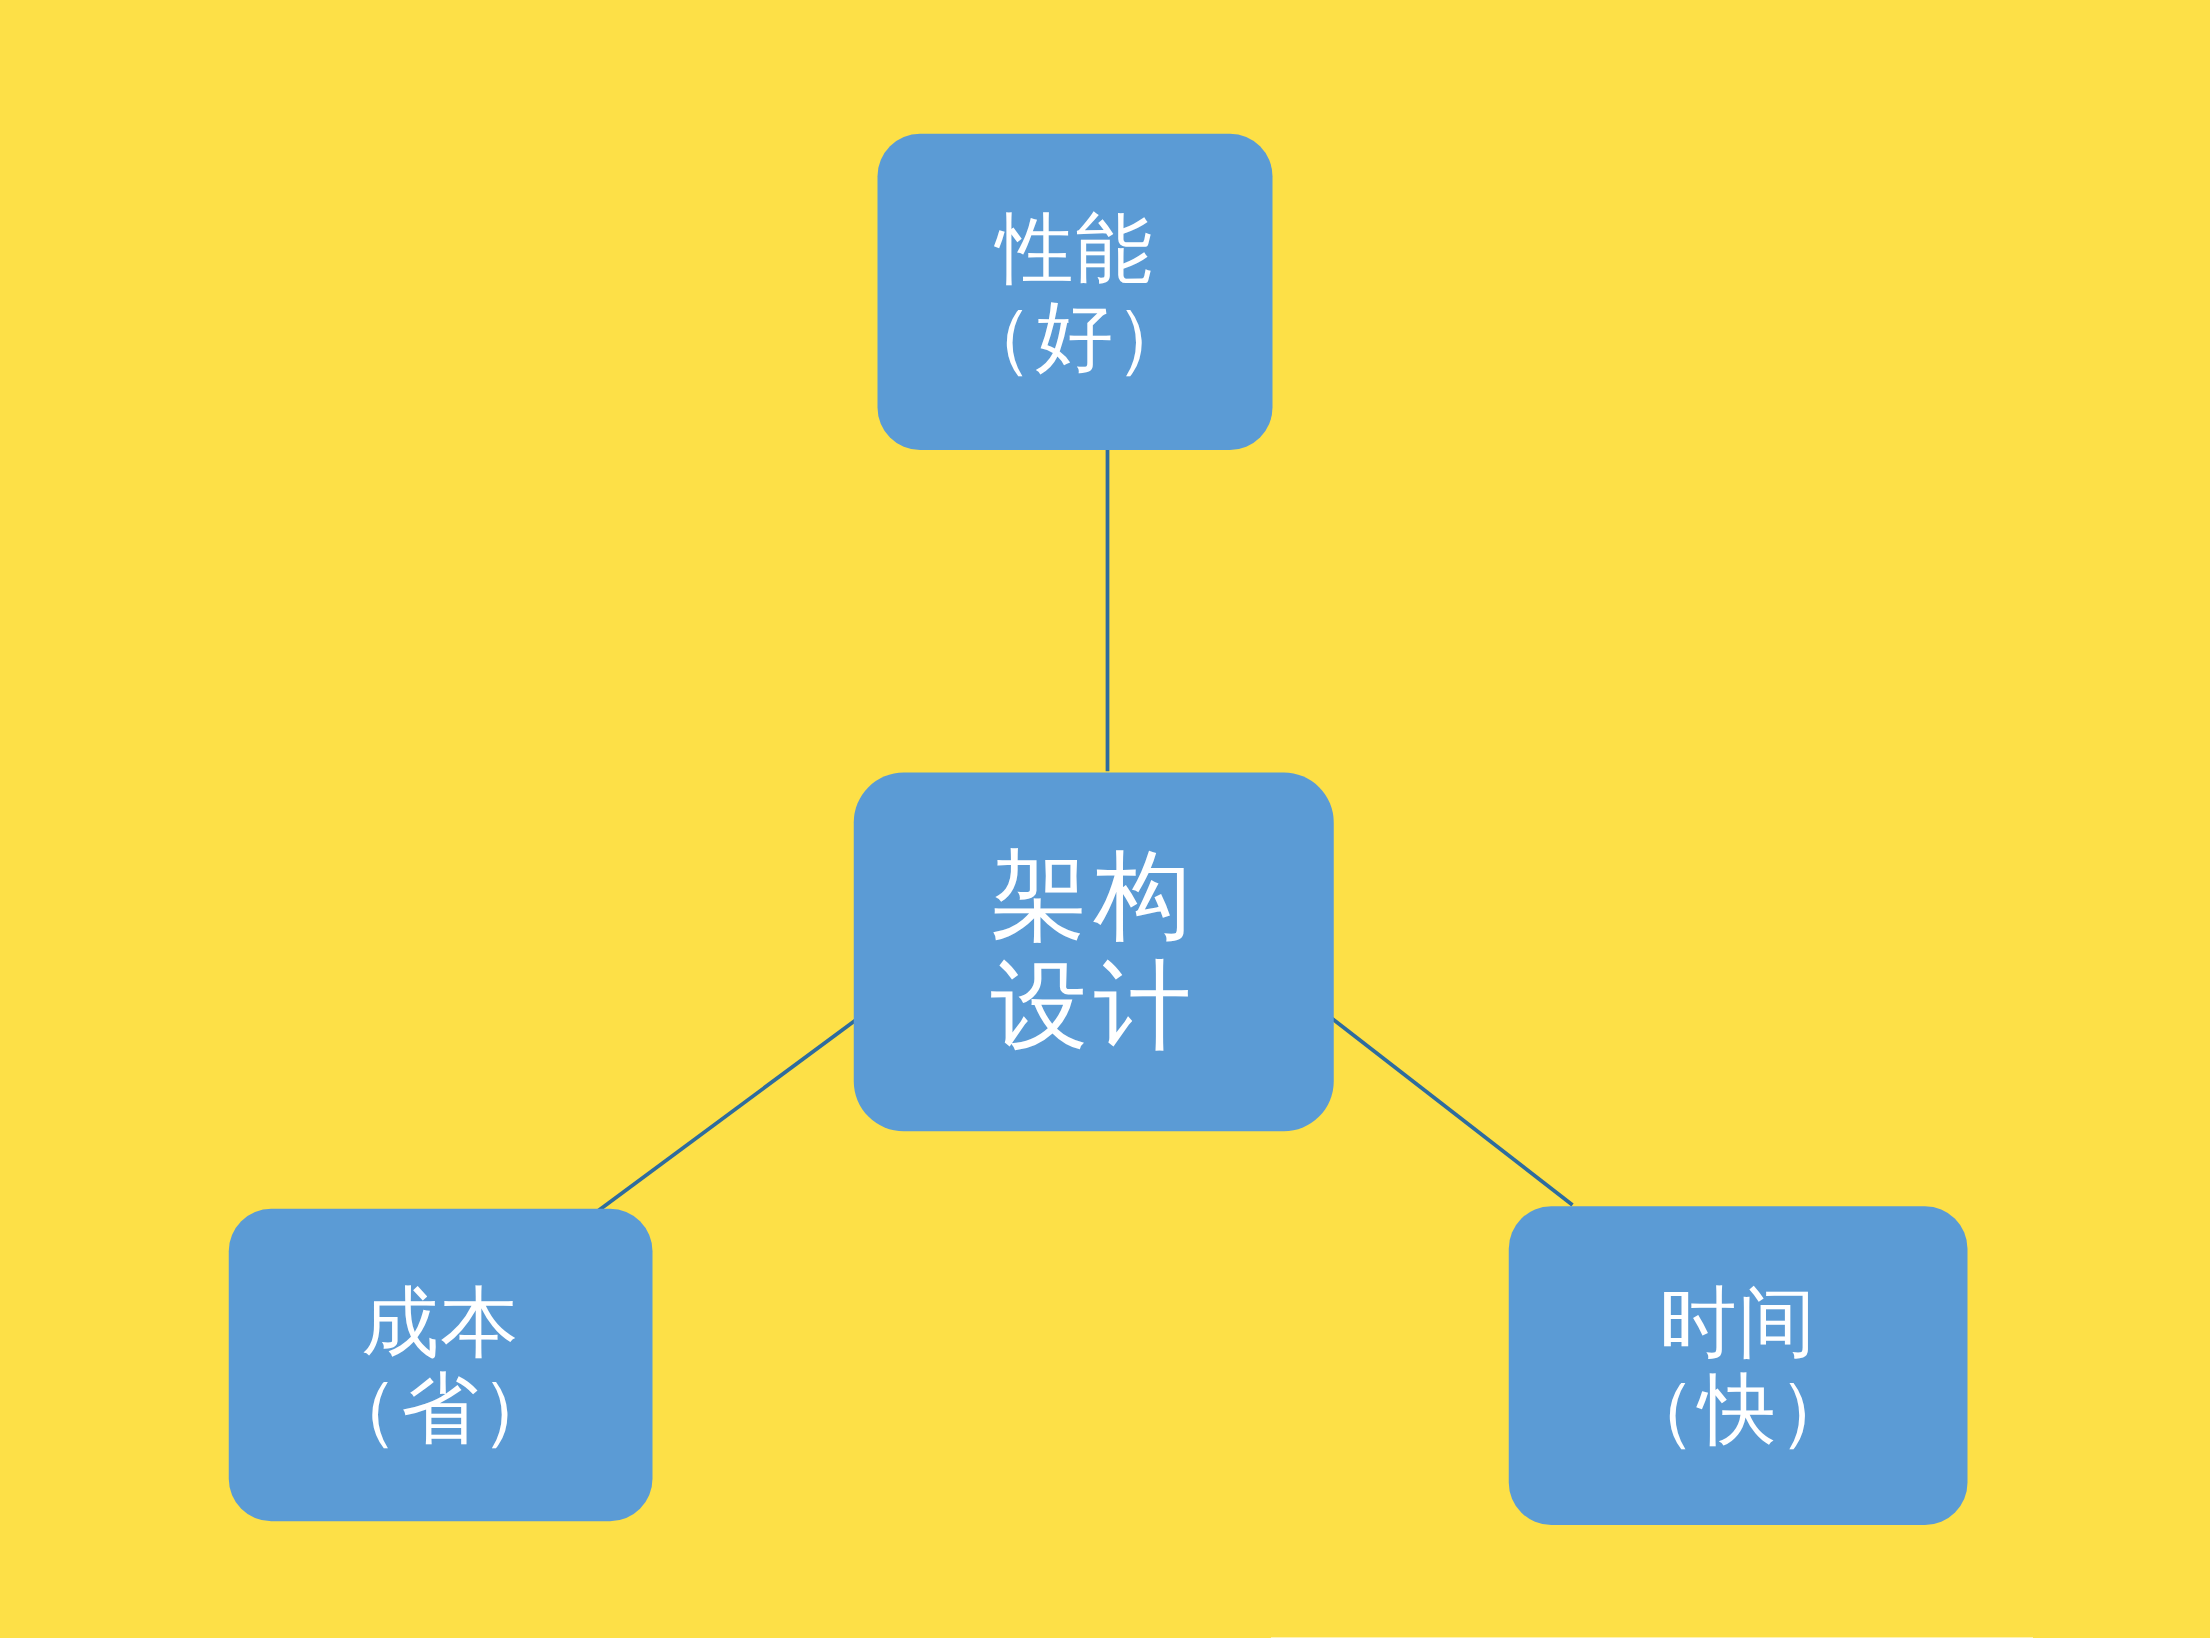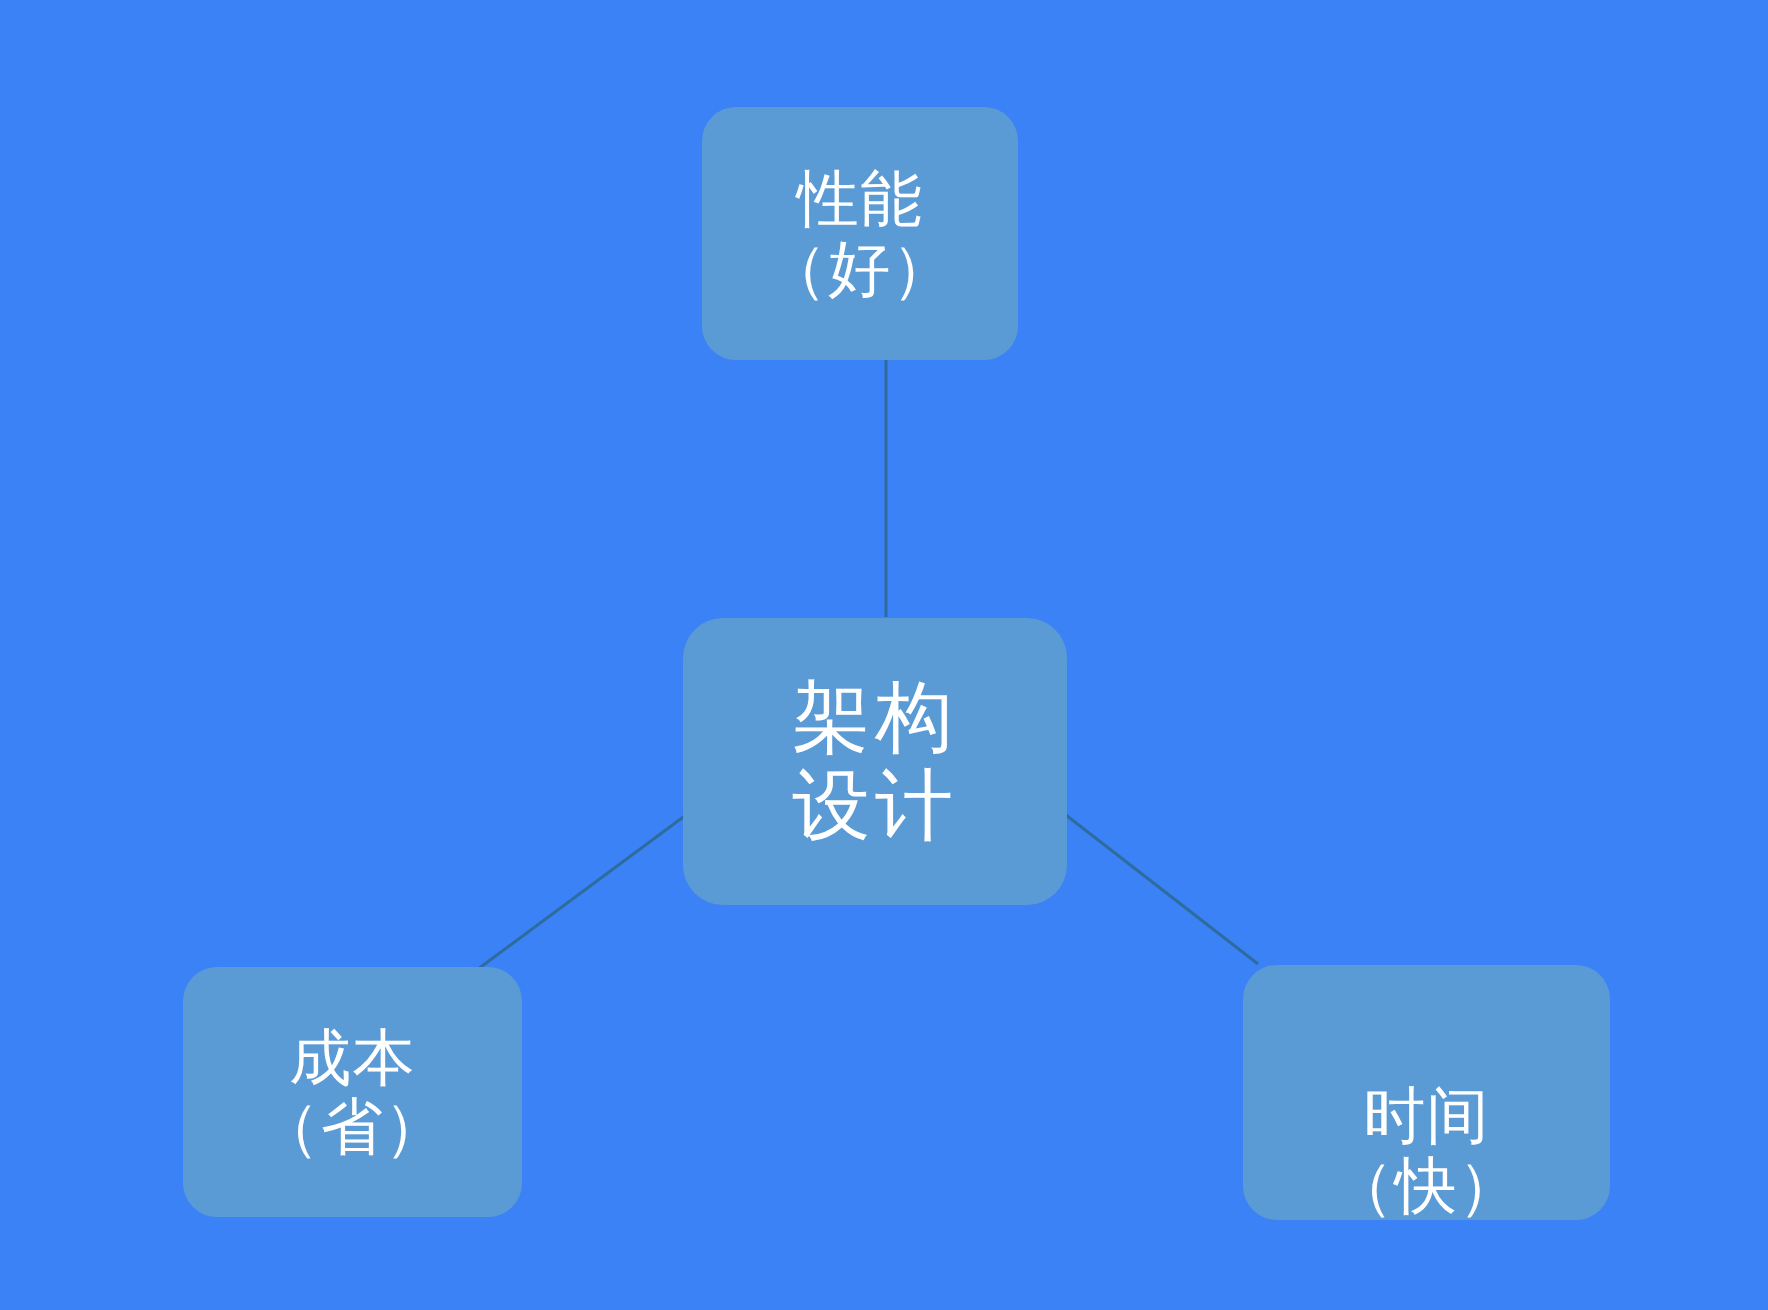--- a/index.html
+++ b/index.html
@@ -8,21 +8,21 @@
     padding: 0;
     background: #FFFFFF;
   }
   body {
     font-family: "DejaVu Serif", "Liberation Serif", serif;
   }
   #canvas {
     position: relative;
     width: 1768px;
     height: 1310px;
-    background: #3b82f6;
+    background: #fde047;
     overflow: hidden;
   }
   #edges {
     position: absolute;
     left: 0;
     top: 0;
     width: 1768px;
     height: 1310px;
     pointer-events: none;
   }
@@ -72,26 +72,25 @@
   #node-cost {
     left: 183px;
     top: 967px;
     width: 339px;
     height: 250px;
     font-size: 62px;
     text-align: center;
   }
   
   #node-time {
-    left: 1243px;
+    left: 1207px;
     top: 965px;
     width: 367px;
     height: 255px;
     font-size: 62px;
-    align-items: flex-end;
   }
 </style>
 </head>
 <body>
 
 <div id="canvas">
 
   <svg id="edges" width="1768" height="1310" viewBox="0 0 1768 1310" xmlns="http://www.w3.org/2000/svg">
     <line x1="886" y1="617" x2="886" y2="330" stroke="#2E6C9E" stroke-width="3"></line>
     <line x1="686" y1="815" x2="478" y2="969" stroke="#2E6C9E" stroke-width="3"></line>

